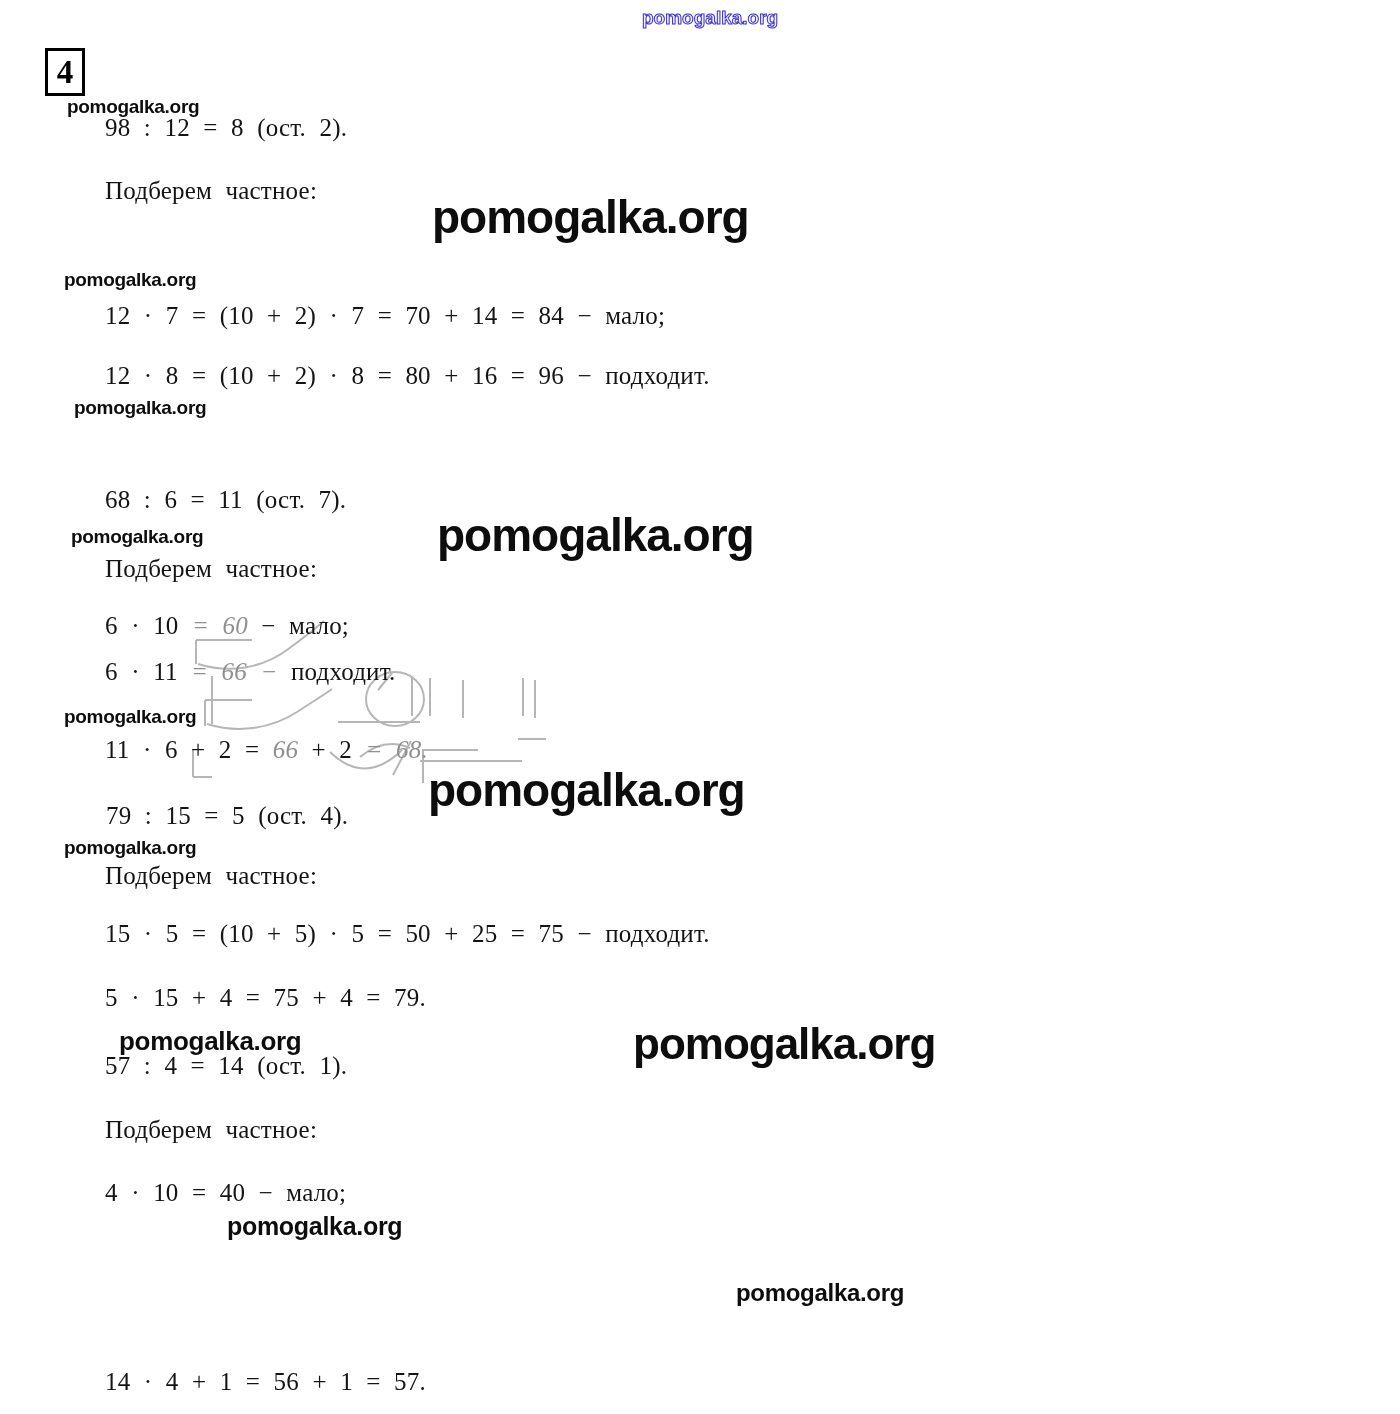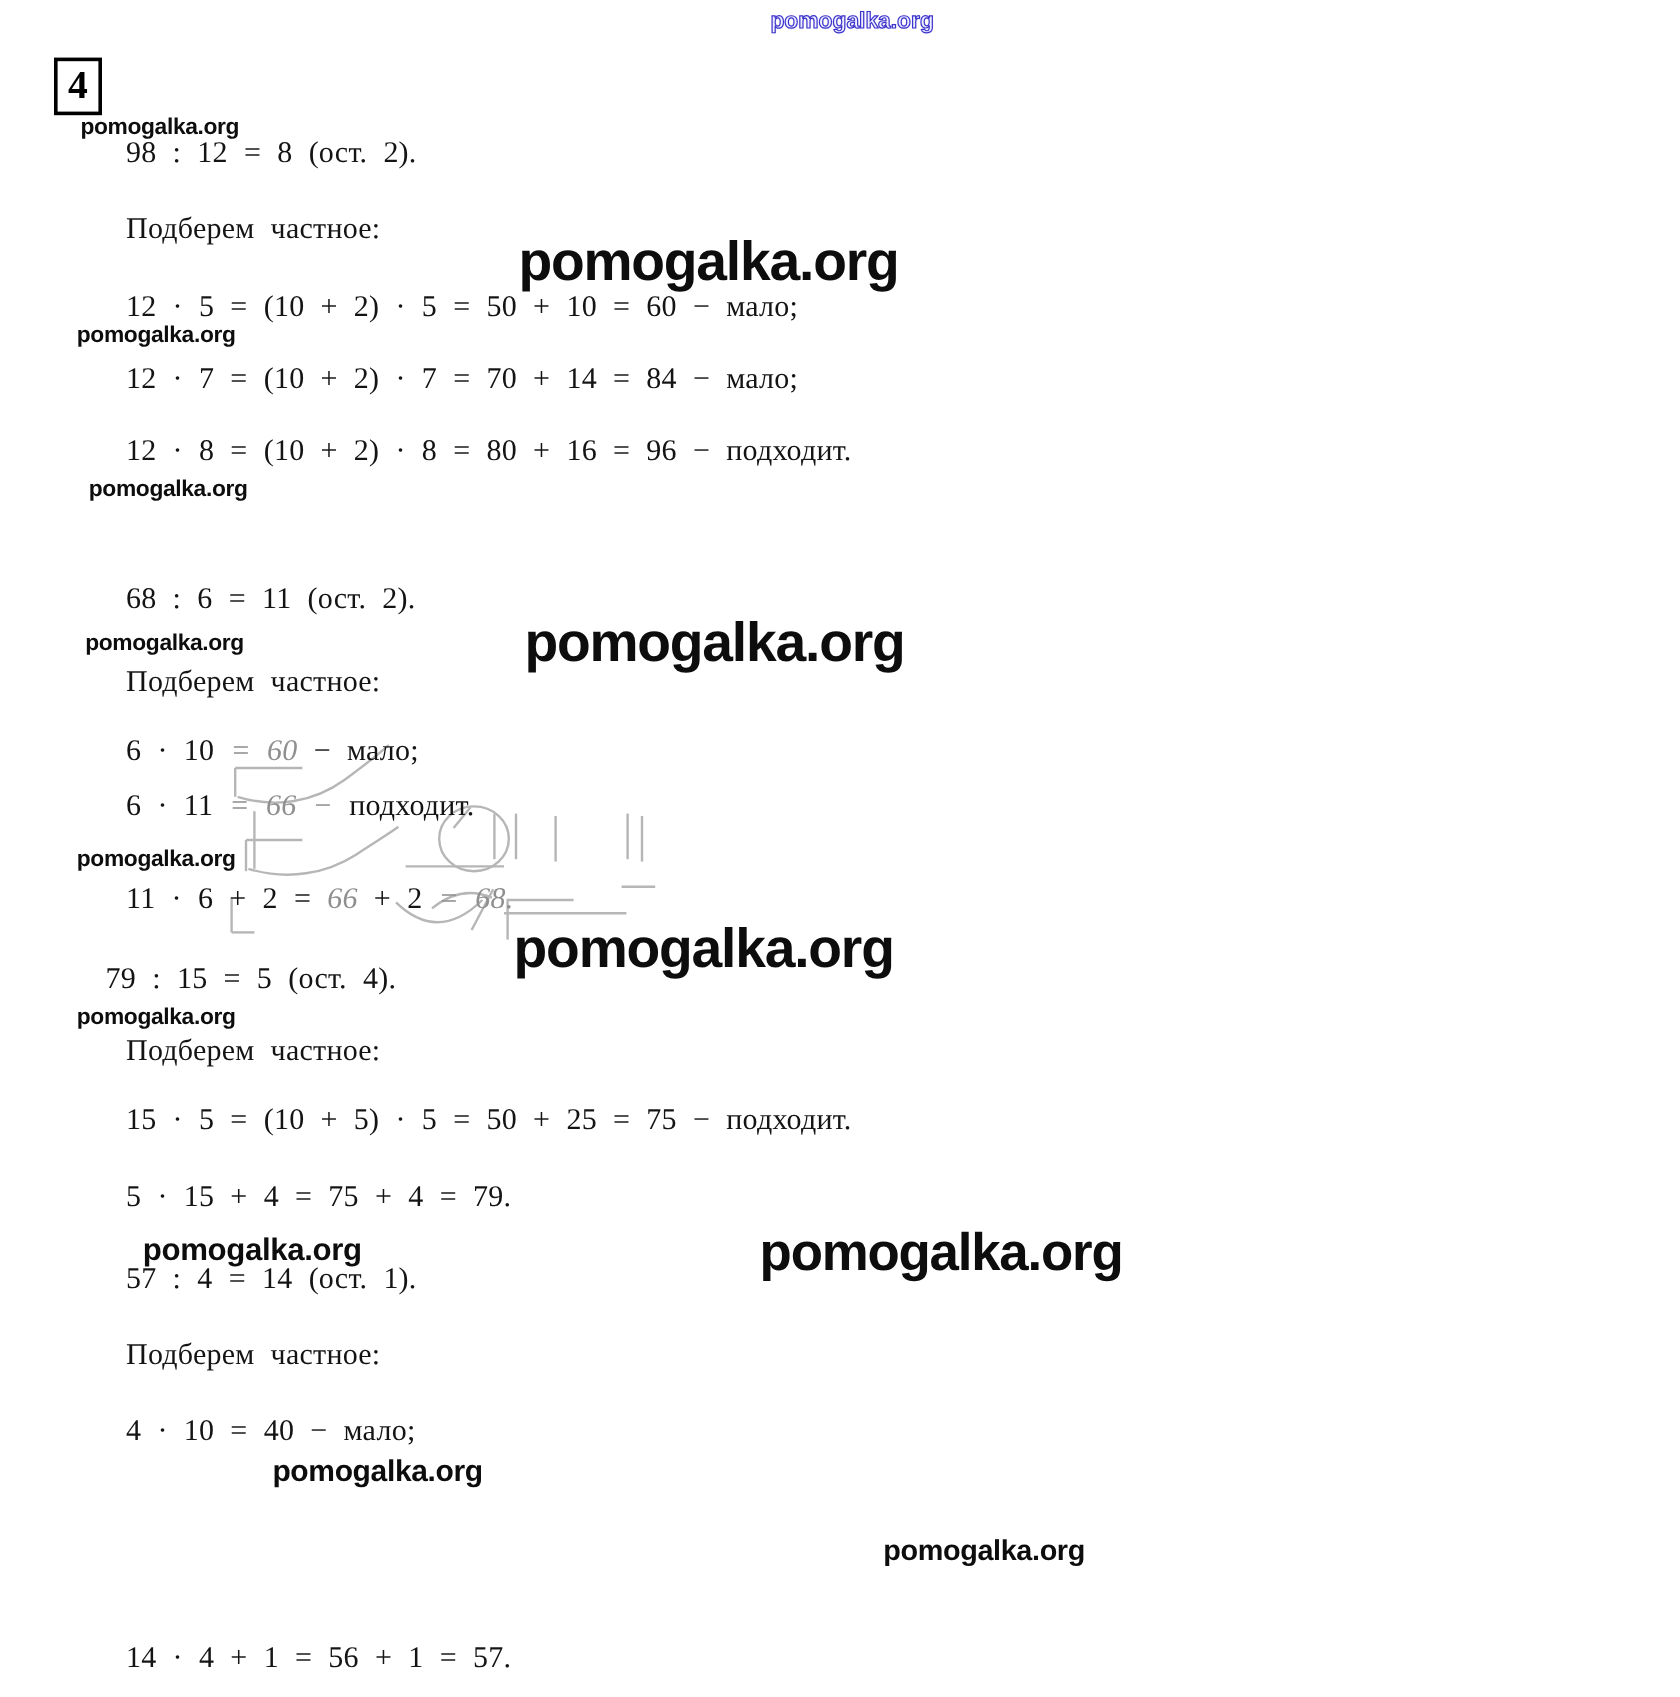--- a/index.html
+++ b/index.html
@@ -111,31 +111,30 @@
       <path d="M393 775 L411 741"></path>
       <path d="M423 749 V783"></path>
       <path d="M423 750 H478"></path>
       <path d="M420 761 H522"></path>
       <path d="M518 739 H546"></path>
     </g>
   </svg>
 
   <div class="math" style="left:105px;top:114px">98 : 12 = 8 (ост. 2).</div>
   <div class="math" style="left:105px;top:177px">Подберем частное:</div>
-  <div class="math" style="left:105px;top:242px">12 · 5 = (10 + 2) · 5 = 50 + 10 = 60 − мало;</div>
   <div class="math" style="left:105px;top:302px">12 · 7 = (10 + 2) · 7 = 70 + 14 = 84 − мало;</div>
   <div class="math" style="left:105px;top:362px">12 · 8 = (10 + 2) · 8 = 80 + 16 = 96 − подходит.</div>
 
-  <div class="math" style="left:105px;top:486px">68 : 6 = 11 (ост. 2).</div>
+  <div class="math" style="left:105px;top:486px">68 : 6 = 11 (ост. 7).</div>
   <div class="math" style="left:105px;top:555px">Подберем частное:</div>
   <div class="math" style="left:105px;top:612px"><span>6 · 10 </span><span class="faded">= 60</span><span> − мало;</span></div>
   <div class="math" style="left:105px;top:658px"><span>6 · 11 </span><span class="faded">= 66 − </span><span>подходит.</span></div>
   <div class="math" style="left:105px;top:736px"><span>11 · 6 + 2 = </span><span class="faded">66</span><span> + 2 </span><span class="faded">= 68.</span></div>
 
-  <div class="math" style="left:88px;top:802px">79 : 15 = 5 (ост. 4).</div>
+  <div class="math" style="left:106px;top:802px">79 : 15 = 5 (ост. 4).</div>
   <div class="math" style="left:105px;top:862px">Подберем частное:</div>
   <div class="math" style="left:105px;top:920px">15 · 5 = (10 + 5) · 5 = 50 + 25 = 75 − подходит.</div>
   <div class="math" style="left:105px;top:984px">5 · 15 + 4 = 75 + 4 = 79.</div>
 
   <div class="math" style="left:105px;top:1052px">57 : 4 = 14 (ост. 1).</div>
   <div class="math" style="left:105px;top:1116px">Подберем частное:</div>
   <div class="math" style="left:105px;top:1179px">4 · 10 = 40 − мало;</div>
   <div class="math" style="left:105px;top:1368px">14 · 4 + 1 = 56 + 1 = 57.</div>
 
 </div>

